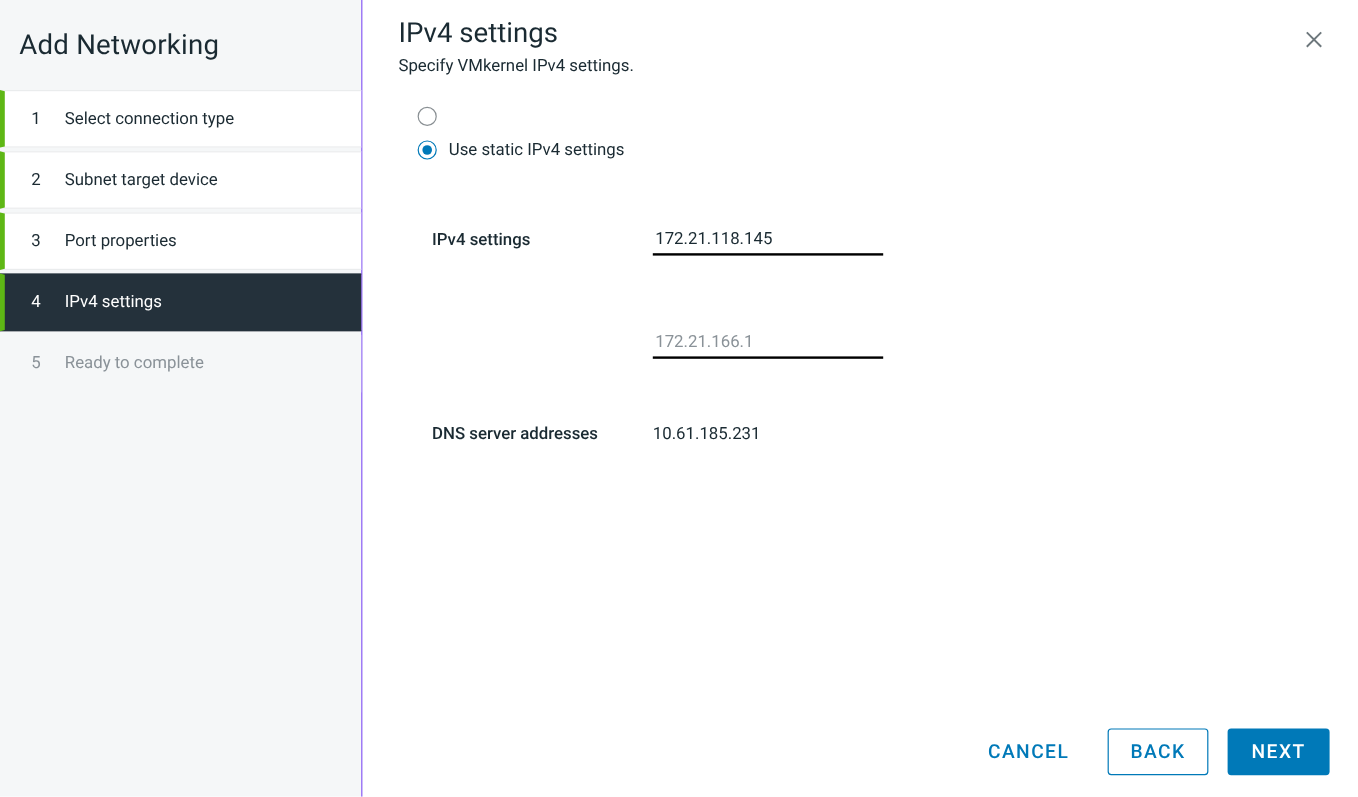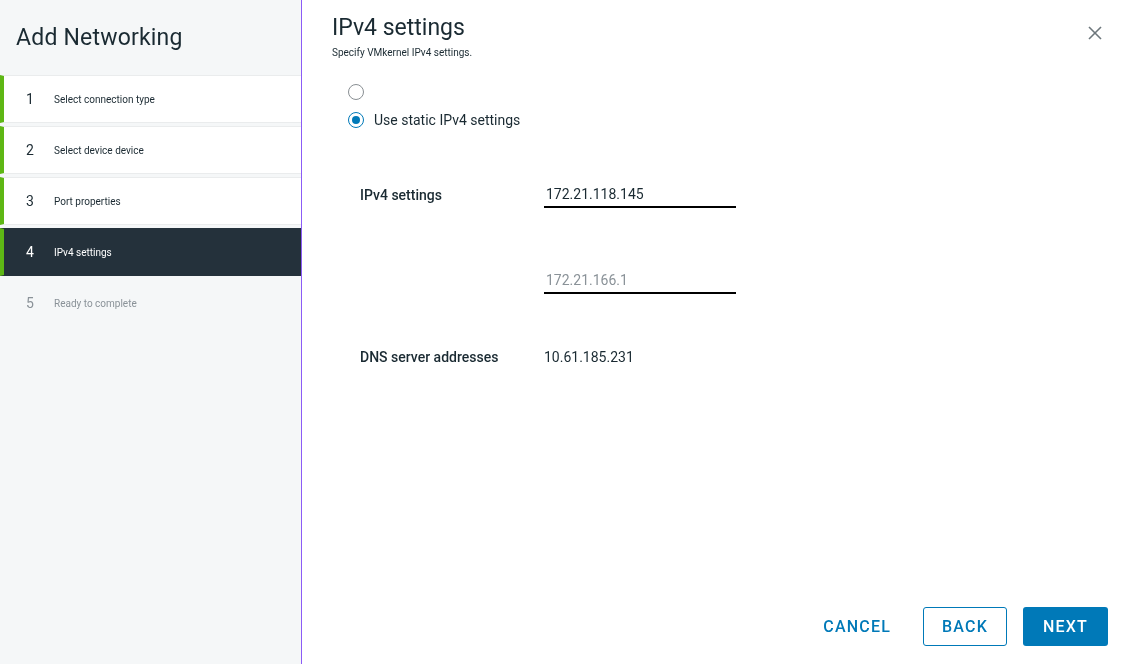--- a/index.html
+++ b/index.html
@@ -60,21 +60,21 @@
       cursor: default;
       border-top: 1px solid transparent;
       border-bottom: 1px solid transparent;
     }
     .step-num {
       width: 16px;
       font-size: 14px;
       text-align: left;
     }
     .step-label {
-      font-size: 10px;
+      font-size: 14px;
       margin-left: 12px;
     }
     .main {
       flex: 1;
       display: flex;
       flex-direction: column;
       padding: 14px 24px 18px 30px;
       position: relative;
     }
     .header-row {
@@ -82,21 +82,21 @@
       justify-content: space-between;
       align-items: flex-start;
     }
     .page-title {
       font-size: 23px;
       font-weight: 400;
       color: #1a2a32;
       margin-bottom: 6px;
     }
     .page-subtitle {
-      font-size: 10px;
+      font-size: 14px;
       color: #1a2a32;
       margin-bottom: 26px;
     }
     .close-btn {
       background: none;
       border: none;
       cursor: pointer;
       padding: 6px;
       margin-top: 6px;
     }
@@ -233,21 +233,21 @@
 
 <div class="sidebar">
   <div class="sidebar-title">Add Networking</div>
   <ul class="steps">
     <li class="step completed">
       <span class="step-num">1</span>
       <span class="step-label">Select connection type</span>
     </li>
     <li class="step completed">
       <span class="step-num">2</span>
-      <span class="step-label">Select device device</span>
+      <span class="step-label">Subnet target device</span>
     </li>
     <li class="step completed">
       <span class="step-num">3</span>
       <span class="step-label">Port properties</span>
     </li>
     <li class="step active">
       <span class="step-num">4</span>
       <span class="step-label">IPv4 settings</span>
     </li>
     <li class="step disabled">

